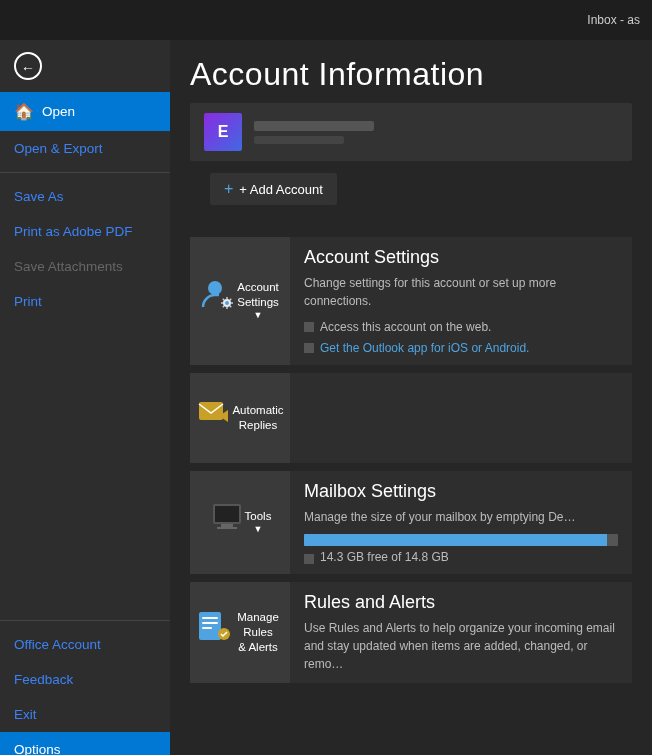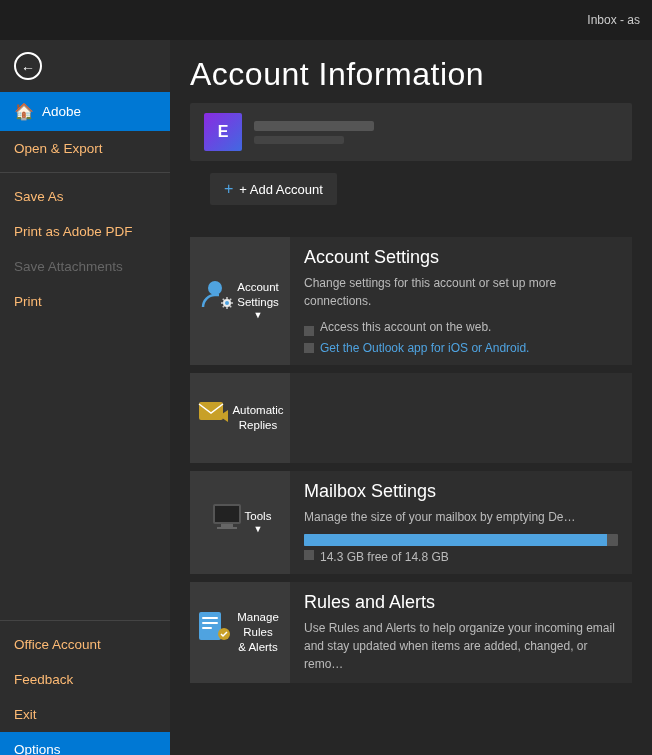--- a/index.html
+++ b/index.html
@@ -59,21 +59,21 @@
       border: 2px solid #fff;
       display: flex;
       align-items: center;
       justify-content: center;
       font-size: 14px;
       color: #fff;
     }
 
     .sidebar-item {
       padding: 10px 14px 10px 14px;
-      color: #fdba74;
+      color: #3b82f6;
       cursor: pointer;
       font-size: 13.5px;
       display: flex;
       align-items: center;
       gap: 8px;
     }
 
     .sidebar-item.active {
       background: #0078d4;
       color: #fff;
@@ -280,21 +280,21 @@
 
     .progress-bar-fill {
       height: 100%;
       background: #4fa3e0;
     }
 
     .progress-text {
       color: #bbb;
       font-size: 12px;
       display: flex;
-      align-items: flex-start;
+      align-items: flex-end;
       gap: 6px;
     }
 
     .progress-bullet {
       width: 10px;
       height: 10px;
       background: #555;
       flex-shrink: 0;
     }
   </style>
@@ -308,21 +308,21 @@
 <div class="main-layout">
 
   <div class="sidebar">
 
     <div class="sidebar-back">
       <div class="back-circle">←</div>
     </div>
 
     <div class="sidebar-item active">
       <span class="item-icon">🏠</span>
-      <span>Adobe</span>
+      <span>Open</span>
     </div>
 
     <div class="sidebar-item">
       <span>Open &amp; Export</span>
     </div>
 
     <hr class="sidebar-divider">
 
     <div class="sidebar-item">
       <span>Save As</span>
@@ -398,21 +398,21 @@
           </svg>
         </span>
         <span class="section-icon-label">
           Account<br>Settings
           <span class="dropdown-arrow">▼</span>
         </span>
       </div>
       <div class="section-text">
         <div class="section-title">Account Settings</div>
         <div class="section-desc">Change settings for this account or set up more connections.</div>
-        <div class="section-link" style="margin-top:8px;align-items:flex-end;">
+        <div class="section-link" style="margin-top:8px;">
           <span class="link-bullet"></span>
           <span class="section-desc">Access this account on the web.</span>
         </div>
         <div class="section-link">
           <span class="link-bullet"></span>
           <a class="blue-link">Get the Outlook app for iOS or Android.</a>
         </div>
       </div>
     </div>
 

